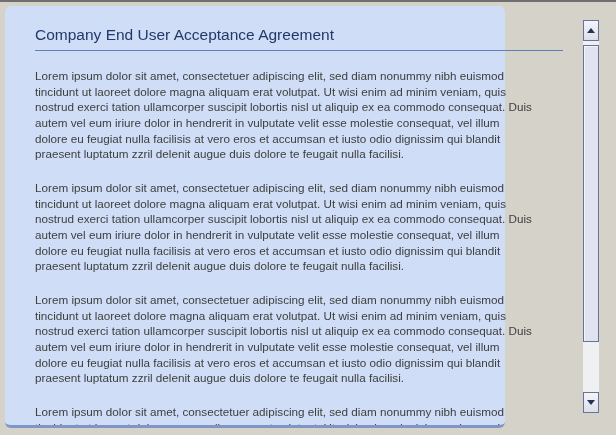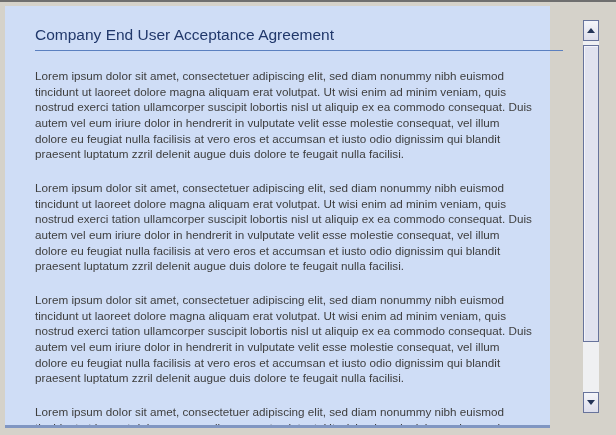--- a/index.html
+++ b/index.html
@@ -10,23 +10,24 @@
     font-family: "Liberation Sans", sans-serif;
     overflow: hidden;
   }
   .top-edge {
     position: absolute; left: 0; top: 0;
     width: 616px; height: 2px;
     background: #6f6f6f;
   }
   .panel {
     position: absolute; left: 5px; top: 6px;
-    width: 545px; height: 422px;
+    width: 500px; height: 422px;
     background: #cfddf6;
     border-bottom: 3px solid #8096c2;
+    border-radius: 6px;
   }
   .page-title {
     position: absolute; left: 30px; top: 20px;
     font-size: 15.5px;
     color: #21386b;
     white-space: nowrap;
   }
   .title-rule {
     position: absolute; left: 30px; top: 44px;
     width: 528px; height: 1px;

